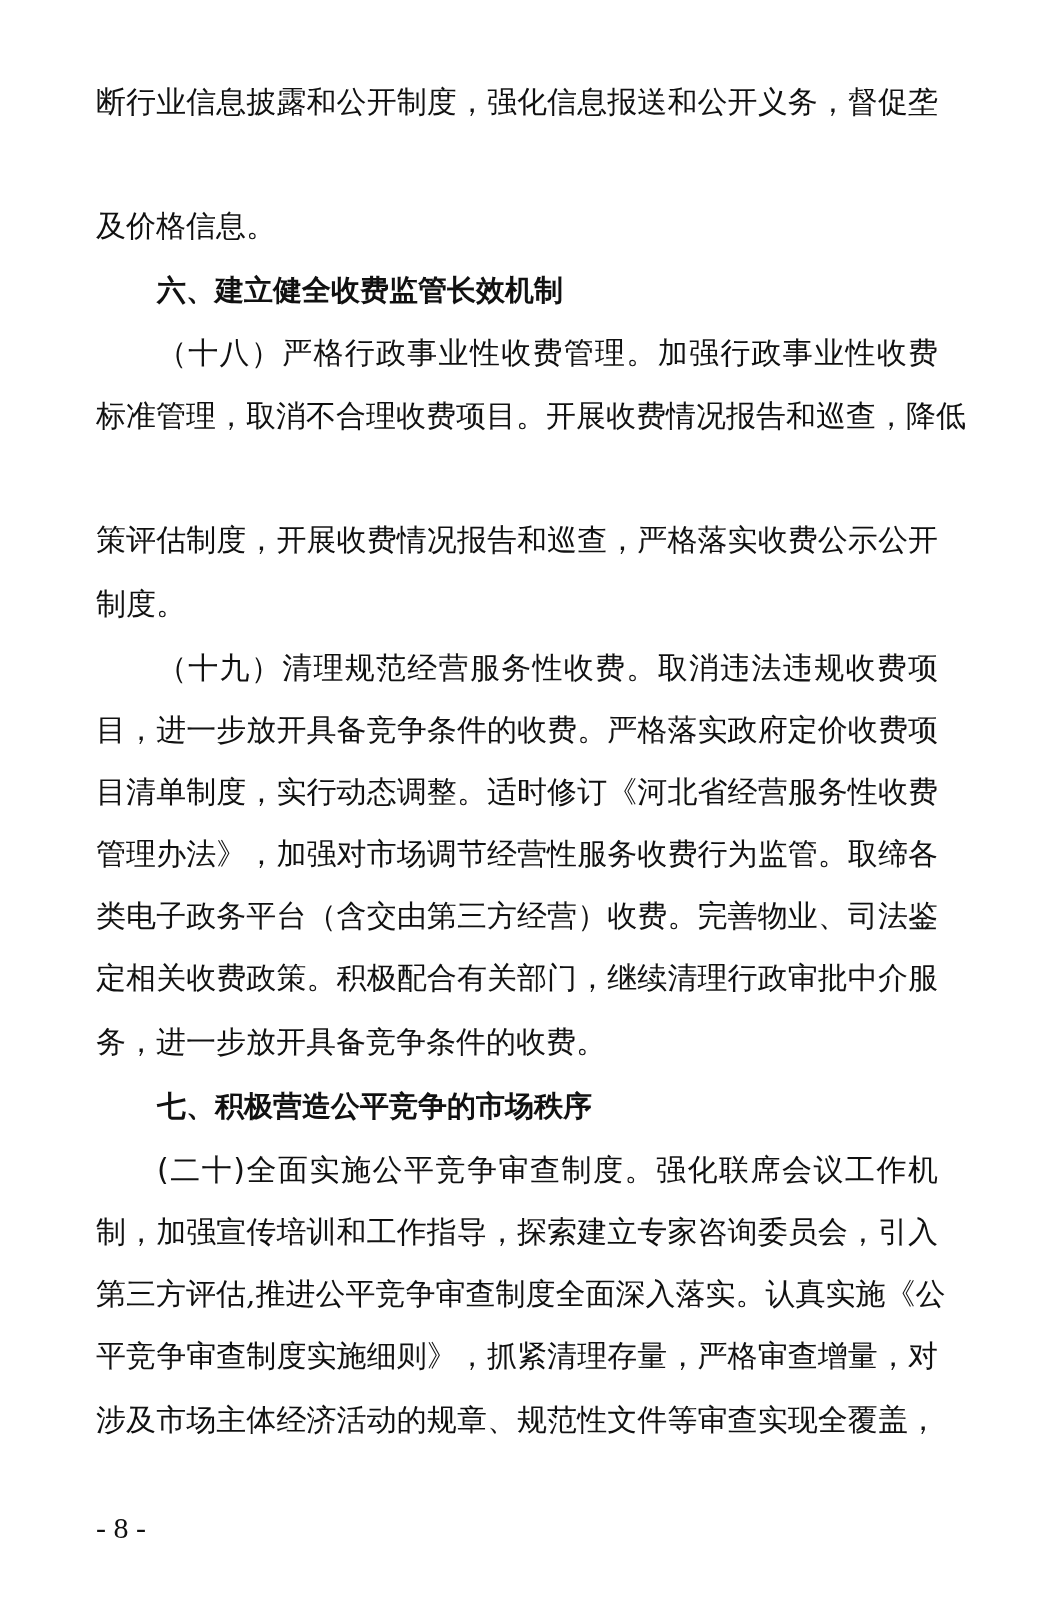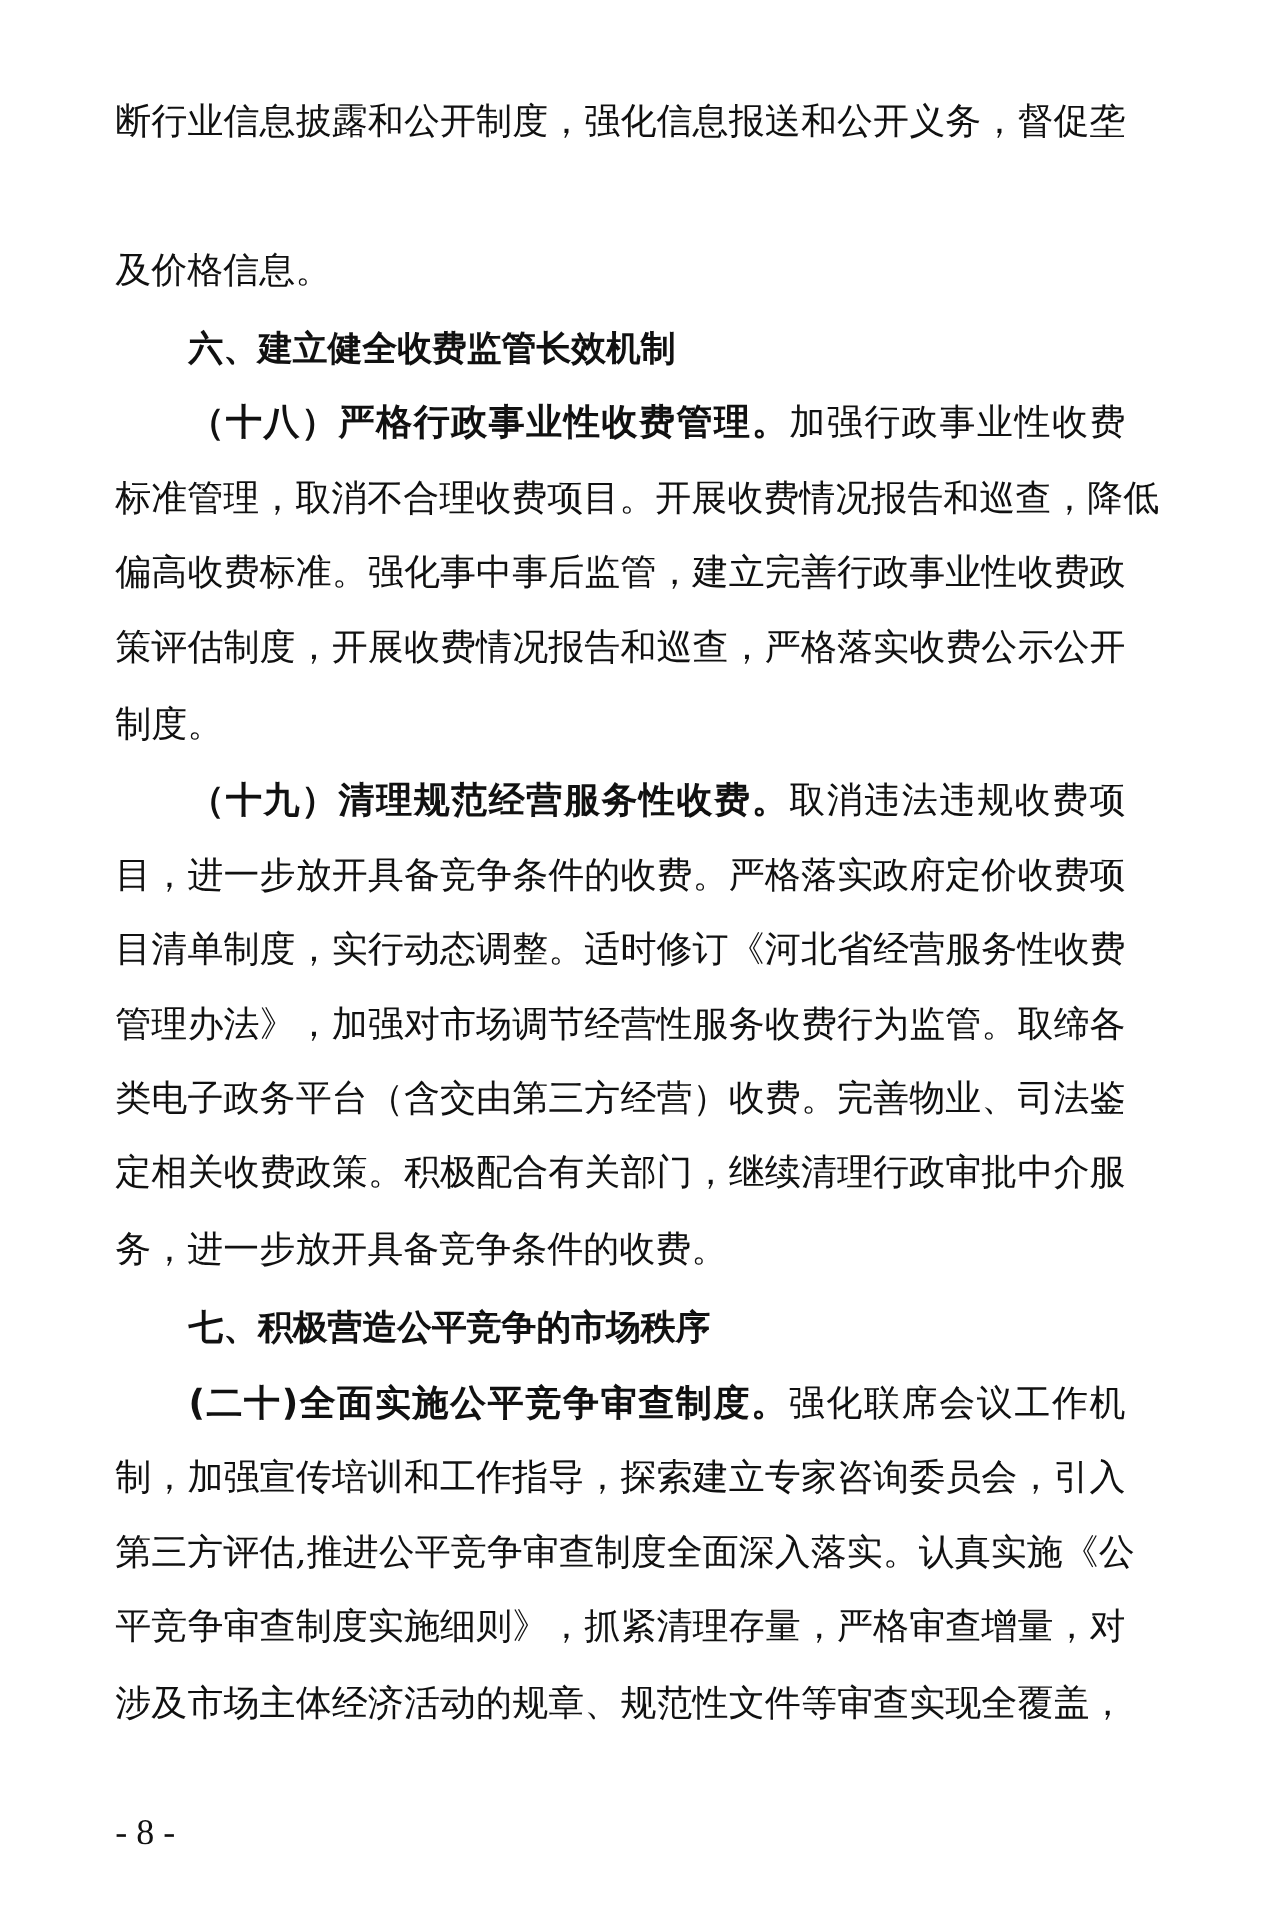--- a/index.html
+++ b/index.html
@@ -6,37 +6,36 @@
   body { width: 1064px; height: 1603px; position: relative; overflow: hidden;
          font-family: "DejaVu Serif", "Liberation Serif", serif; color: #111; }
   .page { position: absolute; left: 0; top: 0; width: 1064px; height: 1603px; padding-left: 36px; }
   .line { position: absolute; left: 96px; width: 842px; height: 40px; font-size: 30px;
           line-height: 40px; white-space: nowrap; text-align: justify; text-align-last: justify;
           letter-spacing: 0px; }
   .line.last { text-align-last: left; }
   .line.indent { left: 157px; width: 781px; }
   .heading { font-family: "DejaVu Sans", "Liberation Sans", sans-serif; font-weight: bold;
              text-align-last: left; font-size: 29px; }
-  .bold { font-weight: bold; font-family: "DejaVu Sans", "Liberation Sans", sans-serif; }
+  .bold { font-weight: normal; font-family: "DejaVu Sans", "Liberation Sans", sans-serif; }
   .pagenum { position: absolute; left: 96px; top: 1508px; font-size: 30px; line-height: 40px;
              font-family: "Liberation Serif", serif; }
 </style>
 </head>
 <body>
 
 <div class="page">
 
   <div class="line" style="top:82px">断行业信息披露和公开制度，强化信息报送和公开义务，督促垄</div>
   <div class="line last" style="top:206px">及价格信息。</div>
 
   <div class="line indent heading" style="top:270px">六、建立健全收费监管长效机制</div>
 
   <div class="line indent" style="top:333px"><span class="bold">（十八）严格行政事业性收费管理。</span><span>加强行政事业性收费</span></div>
   <div class="line" style="top:396px">标准管理，取消不合理收费项目。开展收费情况报告和巡查，降低</div>
-  <div class="line" style="top:458px">偏高收费标准。强化事中事后监管，建立完善行政事业性收费政</div>
   <div class="line" style="top:520px">策评估制度，开展收费情况报告和巡查，严格落实收费公示公开</div>
   <div class="line last" style="top:584px">制度。</div>
 
   <div class="line indent" style="top:648px"><span class="bold">（十九）清理规范经营服务性收费。</span><span>取消违法违规收费项</span></div>
   <div class="line" style="top:710px">目，进一步放开具备竞争条件的收费。严格落实政府定价收费项</div>
   <div class="line" style="top:772px">目清单制度，实行动态调整。适时修订《河北省经营服务性收费</div>
   <div class="line" style="top:834px">管理办法》，加强对市场调节经营性服务收费行为监管。取缔各</div>
   <div class="line" style="top:896px">类电子政务平台（含交由第三方经营）收费。完善物业、司法鉴</div>
   <div class="line" style="top:958px">定相关收费政策。积极配合有关部门，继续清理行政审批中介服</div>
   <div class="line last" style="top:1022px">务，进一步放开具备竞争条件的收费。</div>

